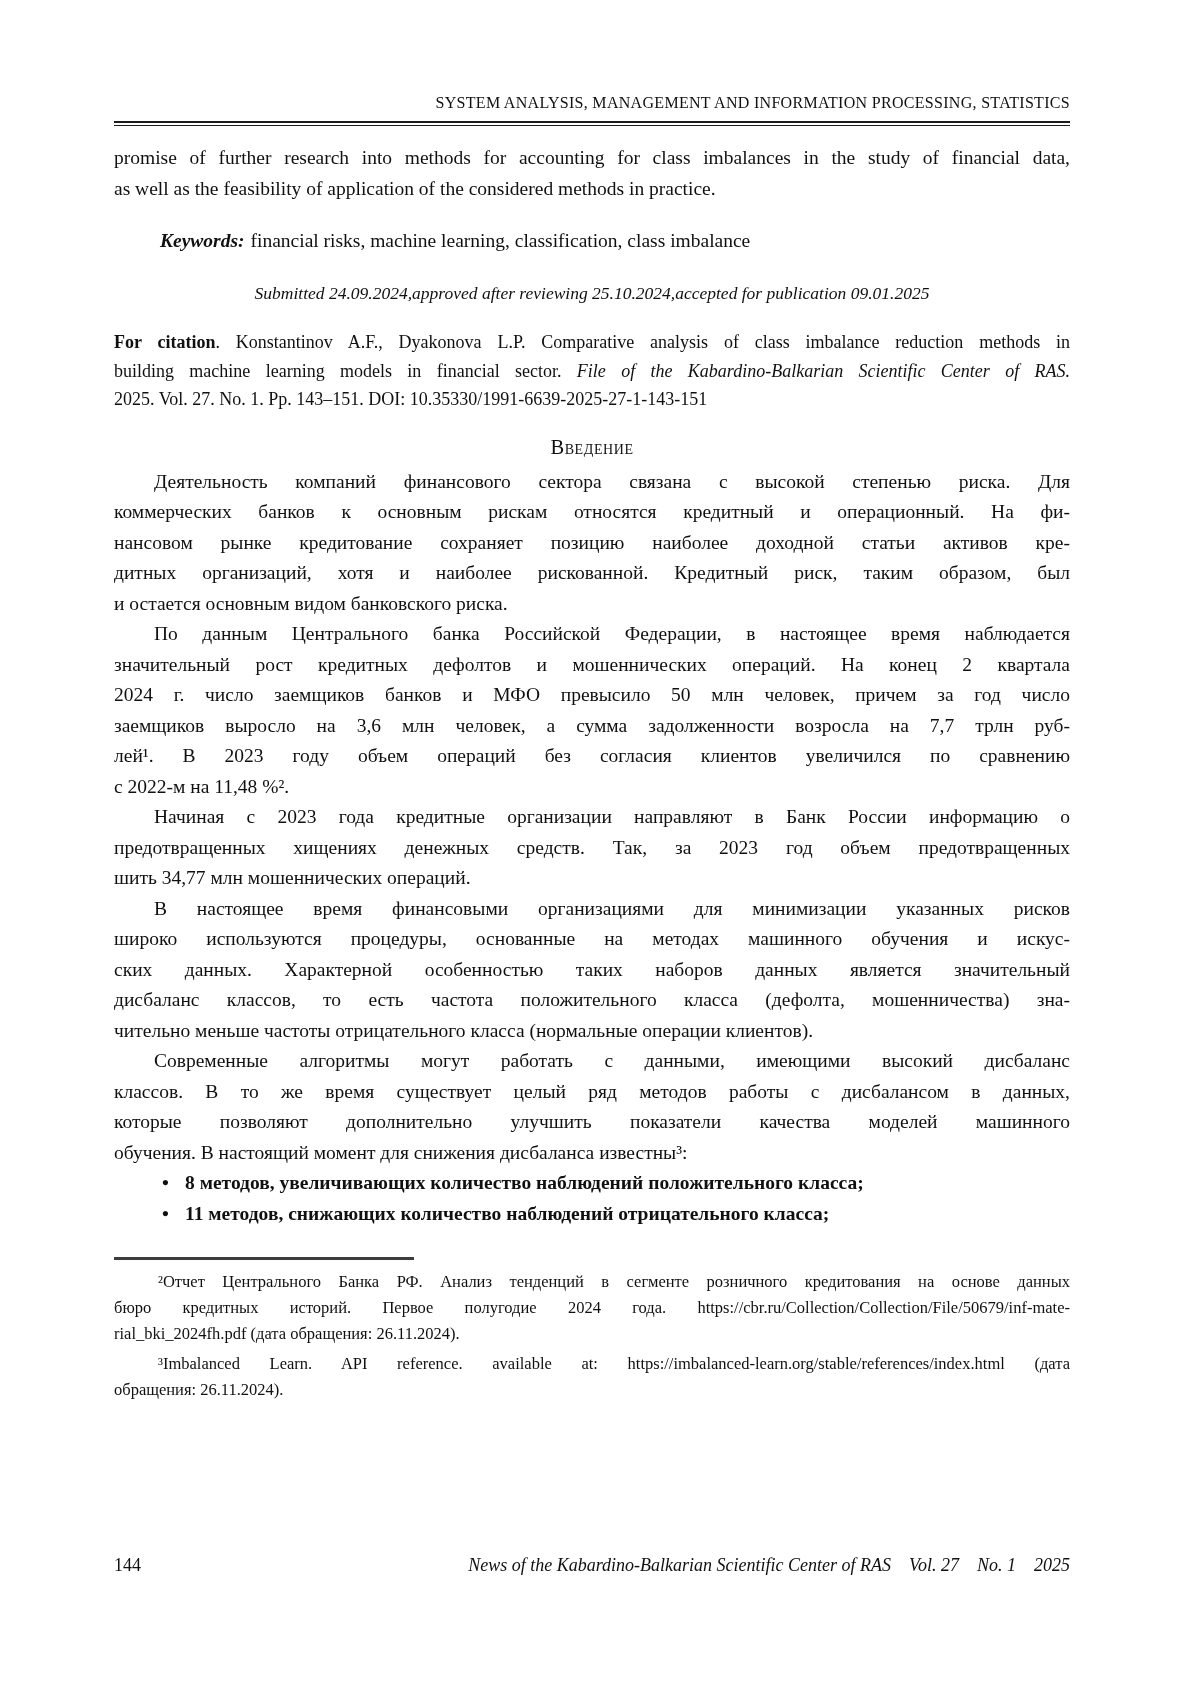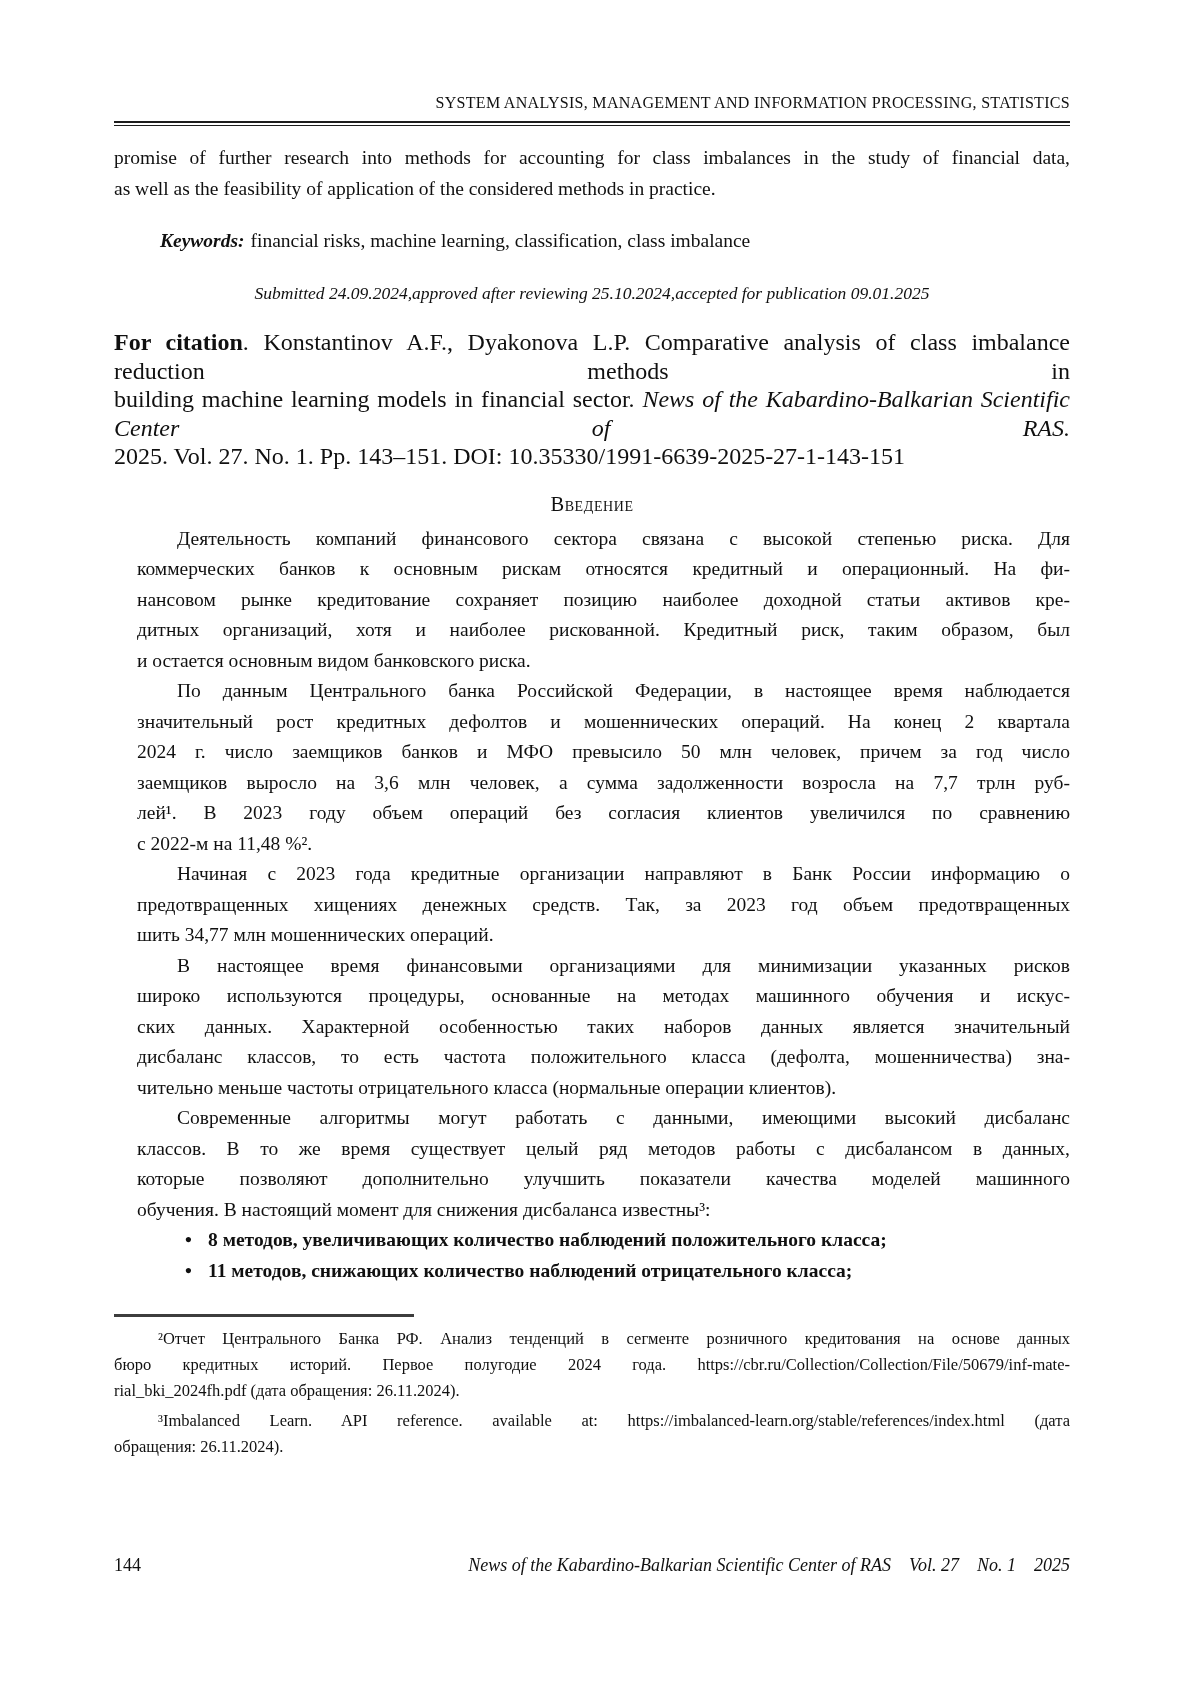--- a/index.html
+++ b/index.html
@@ -20,27 +20,27 @@
   .j { text-align:justify; text-align-last:justify; }
   .last { text-align:justify; text-align-last:left; }
   .ind { text-indent:40px; }
 
   .kw { margin-top:22px; font-size:19.5px; line-height:30px; padding-left:46px; }
   .bi { font-weight:bold; font-style:italic; }
   .kw .txt { margin-left:6px; }
 
   .dates { margin-top:26px; font-size:17.5px; line-height:22px; font-style:italic; display:flex; justify-content:center; }
 
-  .citation { margin-top:24px; font-size:24px; line-height:28.5px; }
+  .citation { margin-top:24px; font-size:18px; line-height:28.5px; }
   .b { font-weight:bold; }
   .i { font-style:italic; }
 
   .heading { margin-top:20px; font-size:20.5px; line-height:26px; text-align:center; font-variant:small-caps; letter-spacing:0.6px; }
 
-  .bodytext { margin-top:7px; font-size:19.5px; line-height:30.5px;margin-left:23px; }
+  .bodytext { margin-top:7px; font-size:19.5px; line-height:30.5px; }
 
   .bullet-line { font-size:19.5px; line-height:30.5px; padding-left:48px;font-weight:bold; }
   .bullet { display:inline-block; width:10px; margin-right:13px; }
 
   .fnsep { margin-top:28px; width:300px; border-top:3px solid #3d3d3d; }
   .footnotes { margin-top:9px; font-size:16.5px; line-height:26px; }
   .fn { margin-top:4px; }
   .fn .ind { text-indent:44px; }
 
   .footer { position:absolute; left:114px; top:1554px; width:956px; font-size:18px; line-height:22px; display:flex; align-items:baseline; }
@@ -70,21 +70,21 @@
       <span>Submitted  24.09.2024,</span>
       <span>approved after reviewing  25.10.2024,</span>
       <span>accepted for publication  09.01.2025</span>
     </div>
 
     <section class="citation">
       <div class="ln j">
         <span class="b">For citation</span><span>. Konstantinov A.F., Dyakonova L.P. Comparative analysis of class imbalance reduction methods in</span>
       </div>
       <div class="ln j">
-        <span>building machine learning models in financial sector.&nbsp;</span><span class="i">News of the Kabardino-Balkarian Scientific Center of RAS.</span>
+        <span>building machine learning models in financial sector.&nbsp;</span><span class="i">File of the Kabardino-Balkarian Scientific Center of RAS.</span>
       </div>
       <div class="ln last">2025. Vol. 27. No. 1. Pp. 143–151. DOI: 10.35330/1991-6639-2025-27-1-143-151</div>
     </section>
 
     <div class="heading">Введение</div>
 
     <section class="bodytext">
       <div class="ln j ind">Деятельность компаний финансового сектора связана с высокой степенью риска. Для</div>
       <div class="ln j">коммерческих банков к основным рискам относятся кредитный и операционный. На фи-</div>
       <div class="ln j">нансовом рынке кредитование сохраняет позицию наиболее доходной статьи активов кре-</div>

